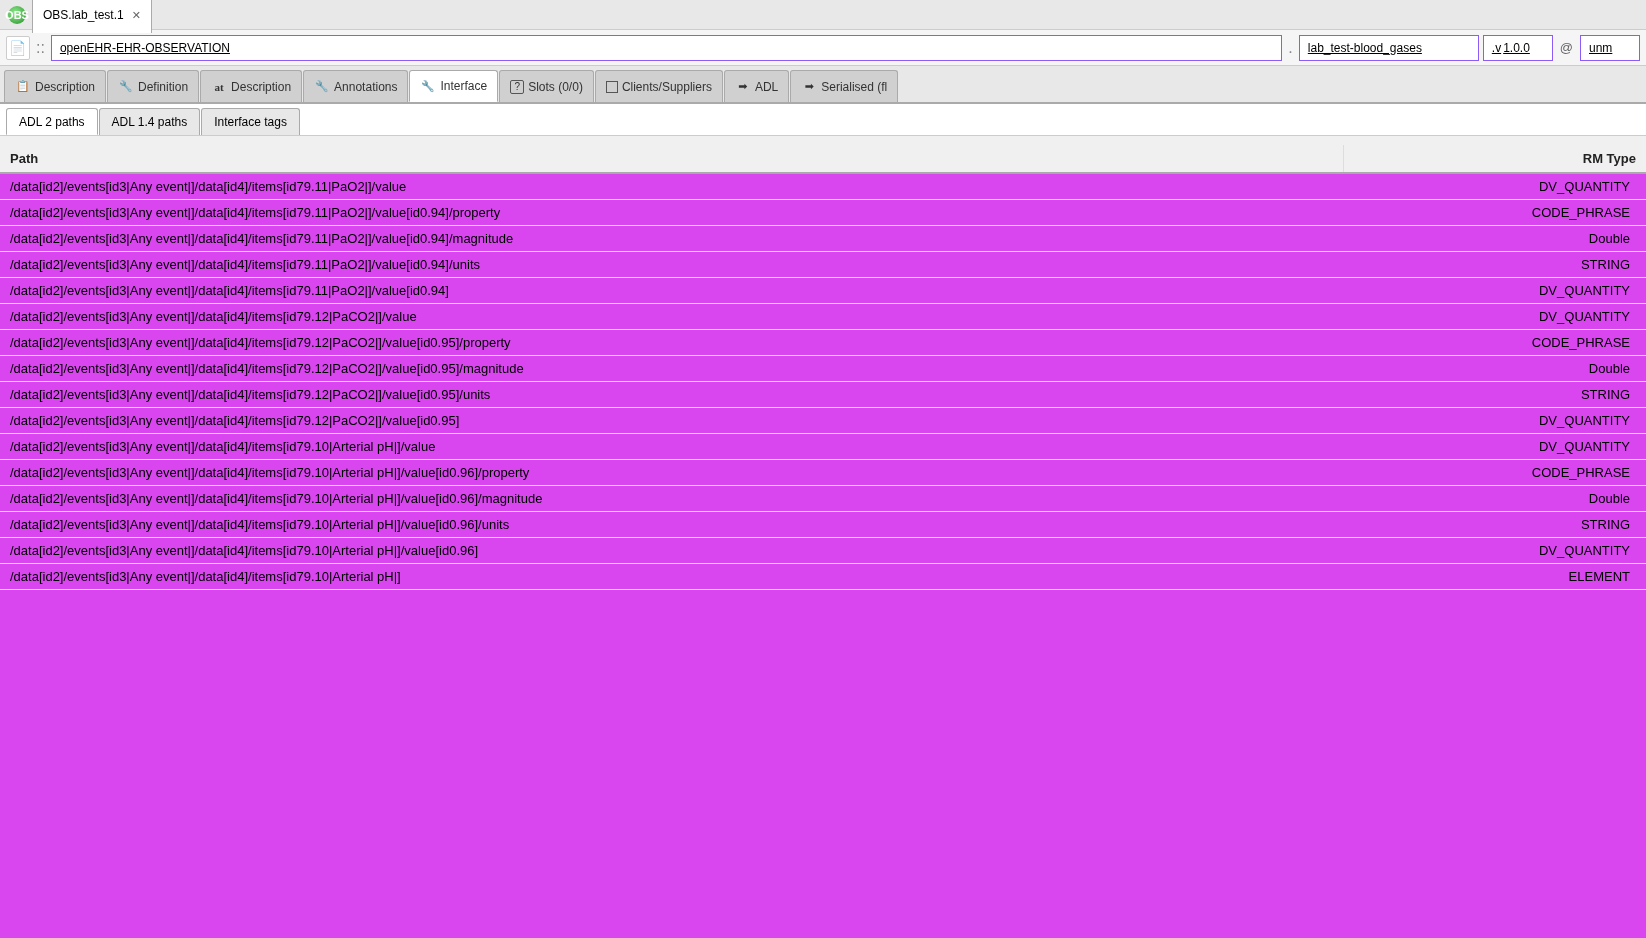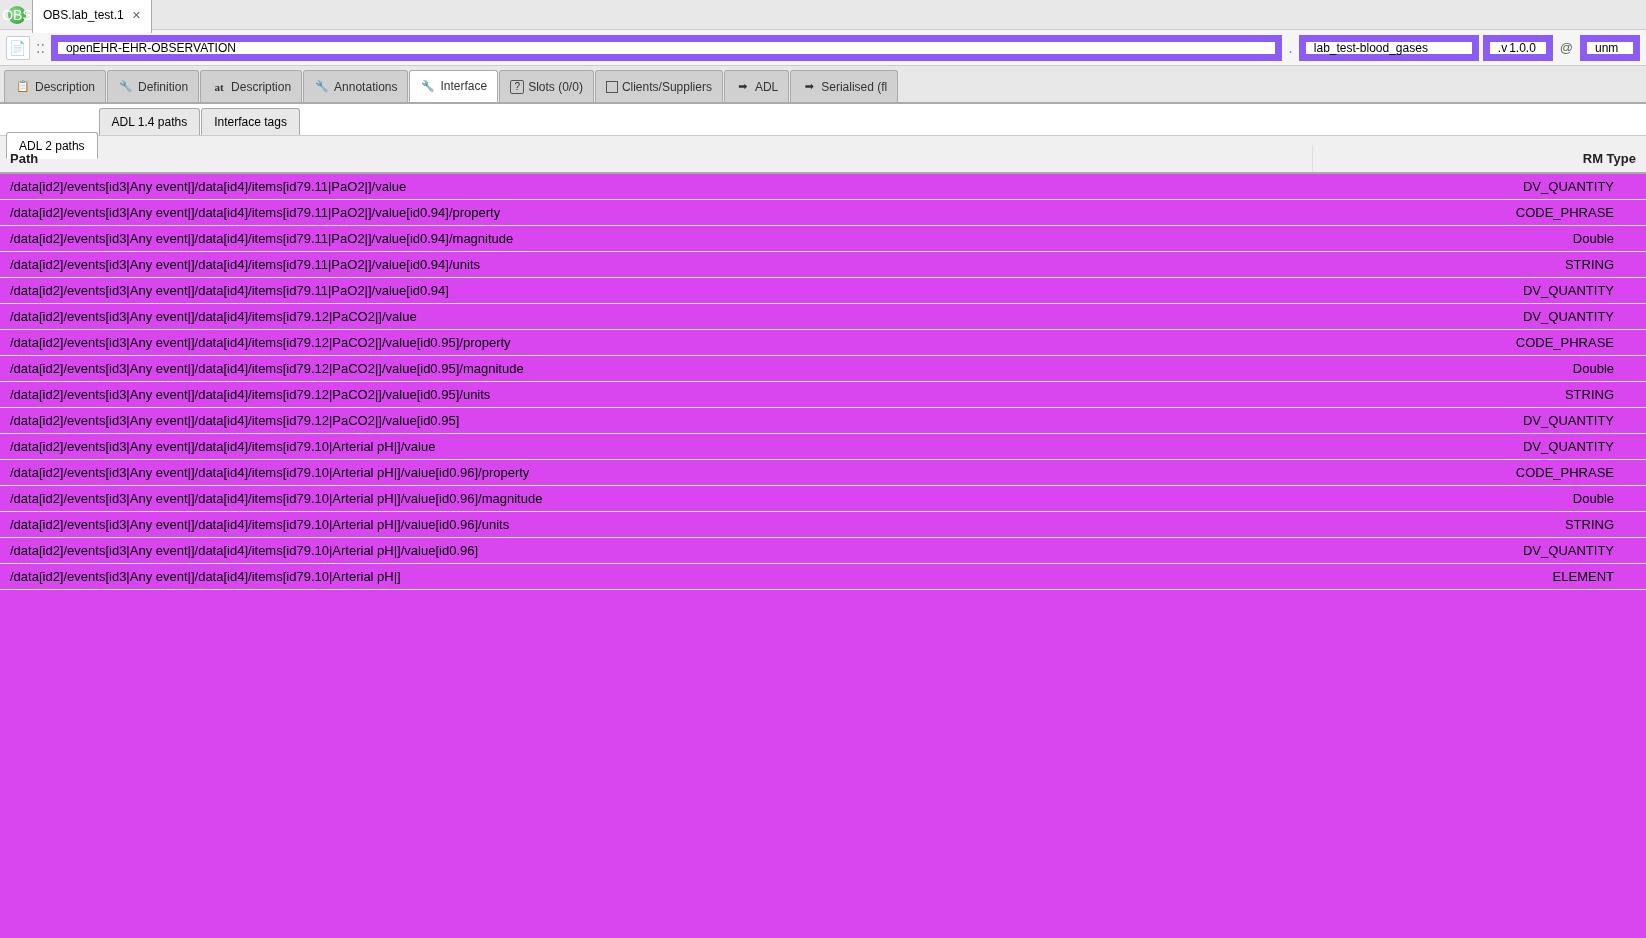--- a/index.html
+++ b/index.html
@@ -50,25 +50,25 @@
       width: 24px; height: 24px;
       border: 1px solid #ccc;
       background: #fff;
       display: flex; align-items: center; justify-content: center;
       font-size: 14px; color: #555;
       border-radius: 2px;
     }
     .addr-sep { color: #888; font-size: 16px; margin: 0 2px; }
     .addr-field {
       background: #fff;
-      border: 7px solid #8b5cf6;
+      border: 1px solid #8b5cf6;
       padding: 3px 8px;
       font-size: 12px;
       height: 26px;
-      display: flex; align-items: center;
+      display: flex; align-items: center; text-decoration: underline;
     }
     .addr-field.wide { flex: 1; min-width: 200px; }
     .addr-field.medium { min-width: 180px; }
     .addr-field.small { min-width: 70px; }
     .addr-field.xsmall { min-width: 60px; }
     .addr-at { color: #666; margin: 0 3px; }
 
     
     .tab-bar {
       background: #e8e8e8;
@@ -120,21 +120,20 @@
       font-size: 12px;
       cursor: pointer;
       border-radius: 3px 3px 0 0;
       height: 27px;
       display: flex; align-items: center;
     }
     .subtab.active {
       background: #fff;
       border-bottom: 1px solid #fff;
       font-weight: 500;
-      margin-top: 24px;
     }
 
     
     .table-container {
       background: #d946ef;
       overflow-y: auto;
       height: calc(100vh - 136px);
       margin-top: 9px;
     }
     .data-table {
@@ -163,33 +162,33 @@
     .data-table tbody tr.selected {
       background: #3399ff;
       color: white;
     }
     .data-table tbody td {
       padding: 5px 10px;
       font-size: 13px;
     }
     .data-table tbody td:last-child {
       text-align: right;
-      padding-right: 32px;
+      padding-right: 16px;
       font-weight: 500;
     }
     .data-table tbody tr.selected td:last-child {
       color: white;
     }
   </style>
 </head>
 <body>
 
 <div class="title-bar">
   <div class="title-bar-icon">
-    <span style="font-size:14px; color:white; font-weight:normal;">OBS</span>
+    <span style="font-size:11px; color:white; font-weight:bold;">OBS</span>
   </div>
   <div class="title-tab">
     <span>OBS.lab_test.1</span>
     <span class="close-x">✕</span>
   </div>
 </div>
 
 <div class="address-bar">
   <div class="addr-icon">📄</div>
   <span class="addr-sep">::</span>

